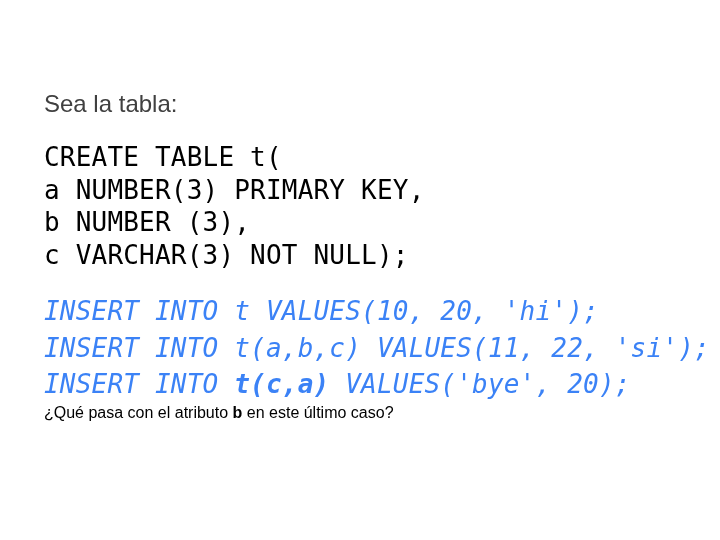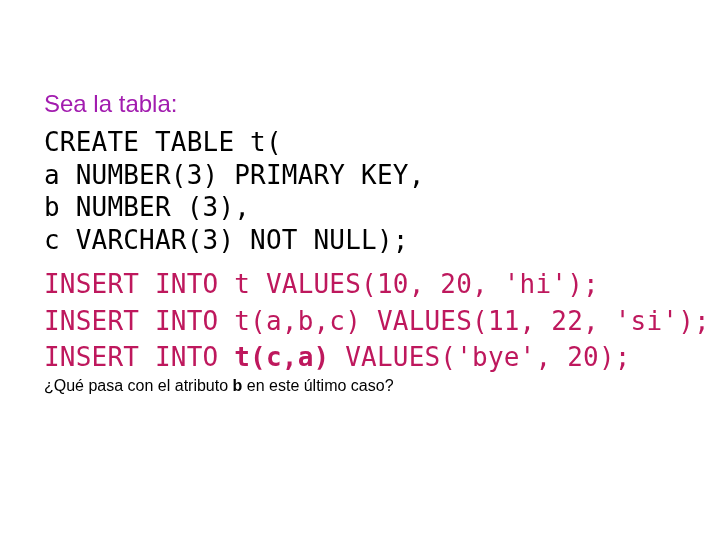--- a/index.html
+++ b/index.html
@@ -10,40 +10,41 @@
     background: #ffffff;
     overflow: hidden;
   }
   .page {
     padding: 88px 44px 0 44px;
     box-sizing: border-box;
   }
   .text-normal {
     font-family: Arial, Helvetica, sans-serif;
     font-size: 24px;
-    color: #a21caf;
+    color: #404040;
     line-height: 1.3;
   }
   .code-block {
     font-family: "SimSun", "NSimSun", "FangSong", "MingLiU", "PMingLiU", monospace;
     font-size: 26px;
     color: #000;
-    margin-top: 7px;
+    margin-top: 22px;
     letter-spacing: 0.2px;
     line-height: 1.25;
     white-space: pre;
   }
   .code-block2 {
     font-family: "SimSun", "NSimSun", "FangSong", "MingLiU", "PMingLiU", monospace;
     font-size: 26px;
-    color: #be185d;
-    margin-top: 10px;
+    color: #3b82f6;
+    margin-top: 22px;
     letter-spacing: 0.2px;
     line-height: 1.4;
     white-space: pre;
+    font-style: italic;
   }
   .bold { font-weight: bold; }
   .question {
     font-family: Arial, Helvetica, sans-serif;
     font-size: 16px;
     color: #000;
     margin-top: 2px;
   }
 </style>
 </head>

